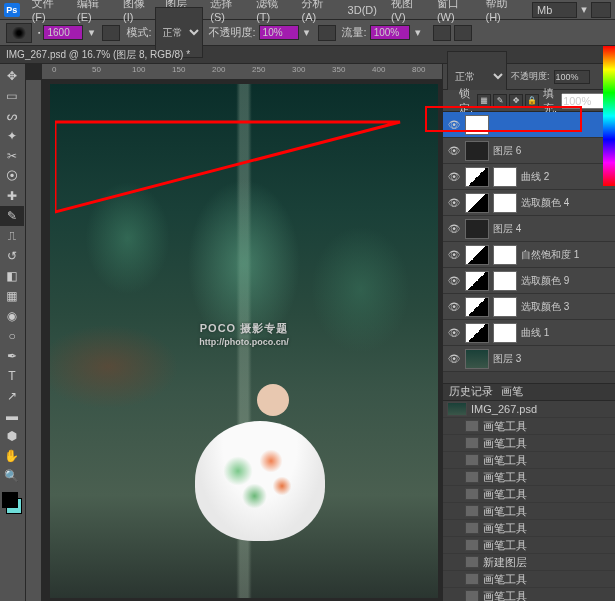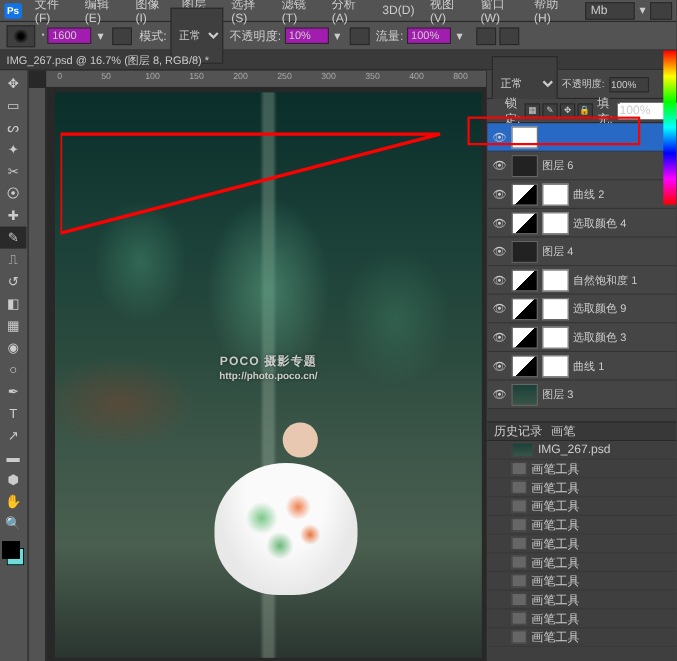--- a/index.html
+++ b/index.html
@@ -63,21 +63,21 @@
 .thumb{width:24px;height:20px;background:#fff;border:1px solid #666;flex-shrink:0}
 .thumb.dark{background:#222}
 .thumb.adj{background:linear-gradient(135deg,#fff 50%,#000 50%)}
 .thumb.img{background:linear-gradient(180deg,#1a4038 0%,#3a5548 100%)}
 .mask{width:24px;height:20px;background:#fff;border:1px solid #666;flex-shrink:0}
 .lname{font-size:10px;flex:1;white-space:nowrap;overflow:hidden}
 .hist-head{height:18px;background:#383838;border-top:1px solid #282828;border-bottom:1px solid #282828;display:flex;align-items:flex-start;padding:0 6px;font-size:10px;gap:8px}
 .hist{height:200px;overflow:auto;background:#3f3f3f}
 .hitem{height:17px;display:flex;align-items:center;padding:0 4px 0 22px;gap:4px;font-size:10px;border-bottom:1px solid #383838}
 .hitem .hic{width:14px;height:12px;background:#666;border:1px solid #444;flex-shrink:0}
-.hitem.first{padding-left:22px}
+.hitem.first{padding-left:4px}
 .hitem.first .hic{width:20px;height:14px;background:linear-gradient(180deg,#1a4038,#3a5548)}
 .color-strip{position:absolute;right:0;top:46px;width:12px;height:140px;background:linear-gradient(180deg,#f00,#ff0,#0f0,#0ff,#00f,#f0f,#f00)}
 </style>
 </head>
 <body>
 
 <div class="menubar">
   <div class="ps-logo">Ps</div>
   <div class="menu-item">文件(F)</div>
   <div class="menu-item">编辑(E)</div>
@@ -308,20 +308,24 @@
         <div class="hitem">
           <span class="hic"></span>
           <span>画笔工具</span>
         </div>
         <div class="hitem">
           <span class="hic"></span>
           <span>画笔工具</span>
         </div>
         <div class="hitem">
           <span class="hic"></span>
+          <span>新建图层</span>
+        </div>
+        <div class="hitem">
+          <span class="hic"></span>
           <span>画笔工具</span>
         </div>
         <div class="hitem">
           <span class="hic"></span>
           <span>画笔工具</span>
         </div>
       </div>
   </div>
 </div>
 

